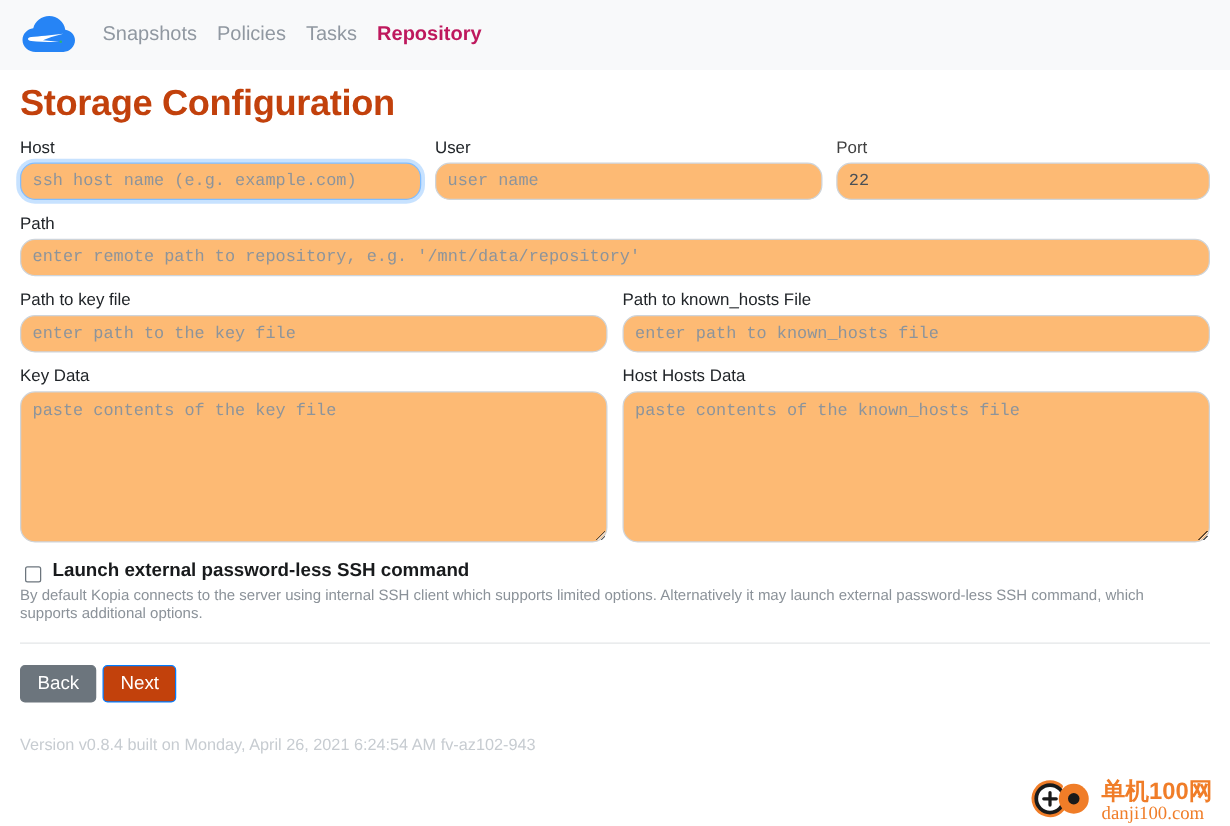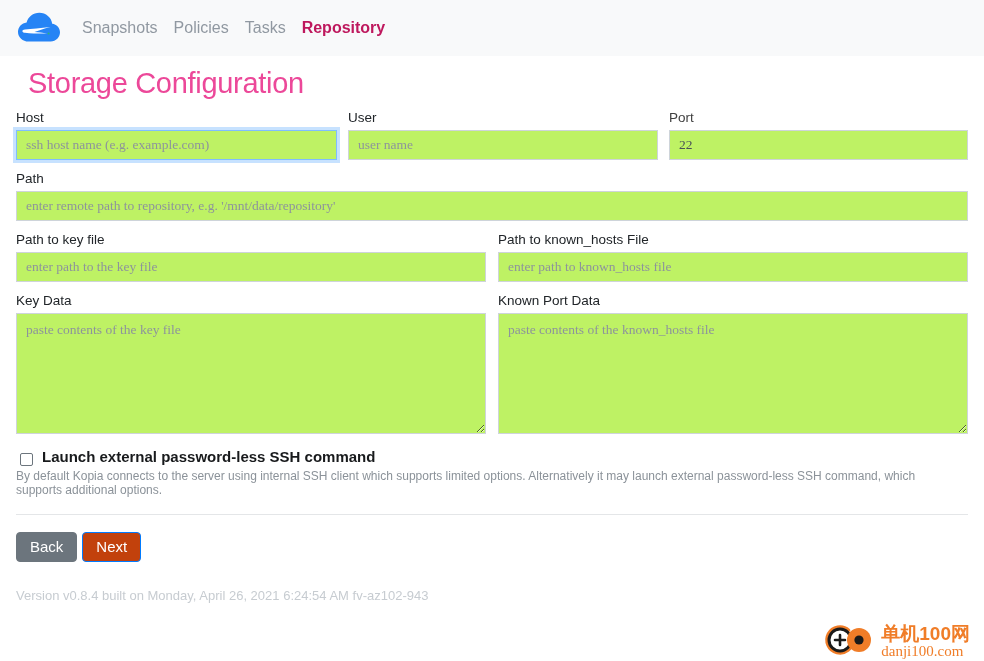--- a/index.html
+++ b/index.html
@@ -50,24 +50,24 @@
     font-weight: bold;
   }
 
   
   .content {
     padding: 0 16px;
     box-sizing: border-box;
   }
   .page-title {
     font-size: 29px;
-    font-weight: normal;
+    font-weight: bold;
     letter-spacing: -0.3px;
-    margin: 11px 0 9px 12px;
-    color: #ec4899;
+    margin: 11px 0 9px 0;
+    color: #c2410c;
   }
 
   .row {
     display: flex;
     width: 952px;
   }
   .col {
     box-sizing: border-box;
   }
   .col-host   { width: 321px; margin-right: 11px; }
@@ -87,25 +87,25 @@
   label.fl.bold { font-weight: normal; }
   label.fl.muted { color: #404040; }
 
   .form-control {
     display: block;
     width: 100%;
     box-sizing: border-box;
     height: 30px;
     padding: 4px 9px;
     font-size: 13.5px;
-    font-family: Liberation Serif, serif;
+    font-family: Liberation Mono, monospace;
     color: #495057;
-    background: #bef264;
+    background: #fdba74;
     border: 1px solid #ced4da;
-    border-radius: 0;
+    border-radius: 12px;
     outline: none;
   }
   .form-control::placeholder { color: #8d949b; opacity: 1; }
   .form-control.focused {
     border-color: #80bdff;
     box-shadow: 0 0 0 3px rgba(0,123,255,.22);
   }
   textarea.form-control {
     height: 121px;
     resize: vertical;
@@ -252,21 +252,21 @@
       <input class="form-control" type="text" placeholder="enter path to known_hosts file" style="">
     </div>
   </div>
 
   <div class="row">
     <div class="col col-half first">
       <label class="fl">Key Data</label>
       <textarea class="form-control" placeholder="paste contents of the key file" style=""></textarea>
     </div>
     <div class="col col-half">
-      <label class="fl">Known Port Data</label>
+      <label class="fl">Host Hosts Data</label>
       <textarea class="form-control" placeholder="paste contents of the known_hosts file" style=""></textarea>
     </div>
   </div>
 
   <div class="check-wrap">
     <div class="checkbox"></div>
     <div>
       <div class="check-label">Launch external password-less SSH command</div>
     </div>
   </div>

